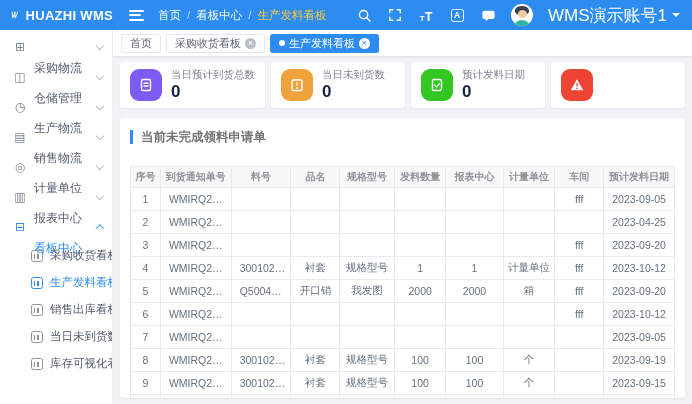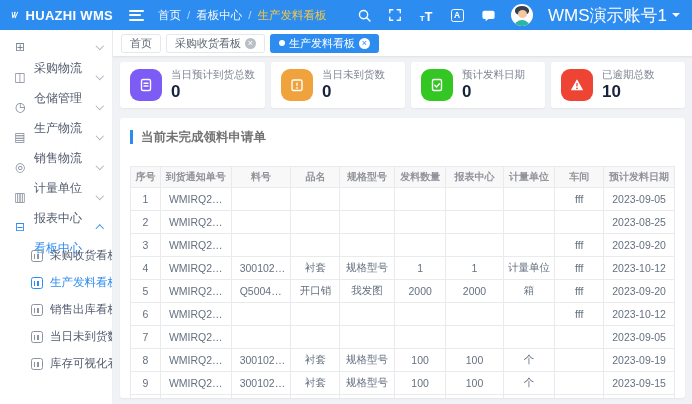--- a/index.html
+++ b/index.html
@@ -290,24 +290,20 @@
           </div>
         </div>
         <div class="card">
           <span class="card-ic" style="background: rgb(238, 68, 51);">
             <svg width="16" height="16" viewBox="0 0 16 16">
                 <path d="M8 2.2 L14.2 13.2 H1.8 Z" fill="#fff"></path>
                 <rect x="7.35" y="6" width="1.3" height="3.6" rx=".6" fill="#ee4433"></rect>
                 <circle cx="8" cy="11.3" r=".9" fill="#ee4433"></circle>
               </svg>
           </span>
-          <div class="card-info">
-            <div class="card-label">已逾期总数</div>
-            <div class="card-value">10</div>
-          </div>
         </div>
       </div>
 
       <div class="panel">
         <div class="panel-title">当前未完成领料申请单</div>
         <table>
           <colgroup>
             <col style="width:5.5%">
               <col style="width:13%">
               <col style="width:11%">
@@ -352,21 +348,21 @@
               <tr>
                 <td>2</td>
                 <td class="l">WMIRQ2308...</td>
                 <td class="l"></td>
                 <td></td>
                 <td></td>
                 <td></td>
                 <td></td>
                 <td></td>
                 <td></td>
-                <td>2023-08-25</td>
+                <td>2023-04-25</td>
               </tr>
 
               <tr>
                 <td>3</td>
                 <td class="l">WMIRQ2309...</td>
                 <td class="l"></td>
                 <td></td>
                 <td></td>
                 <td></td>
                 <td></td>

